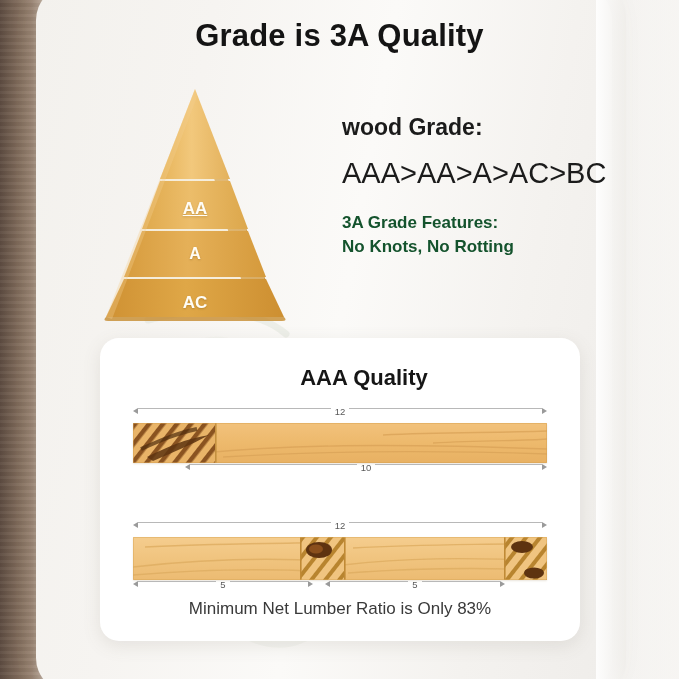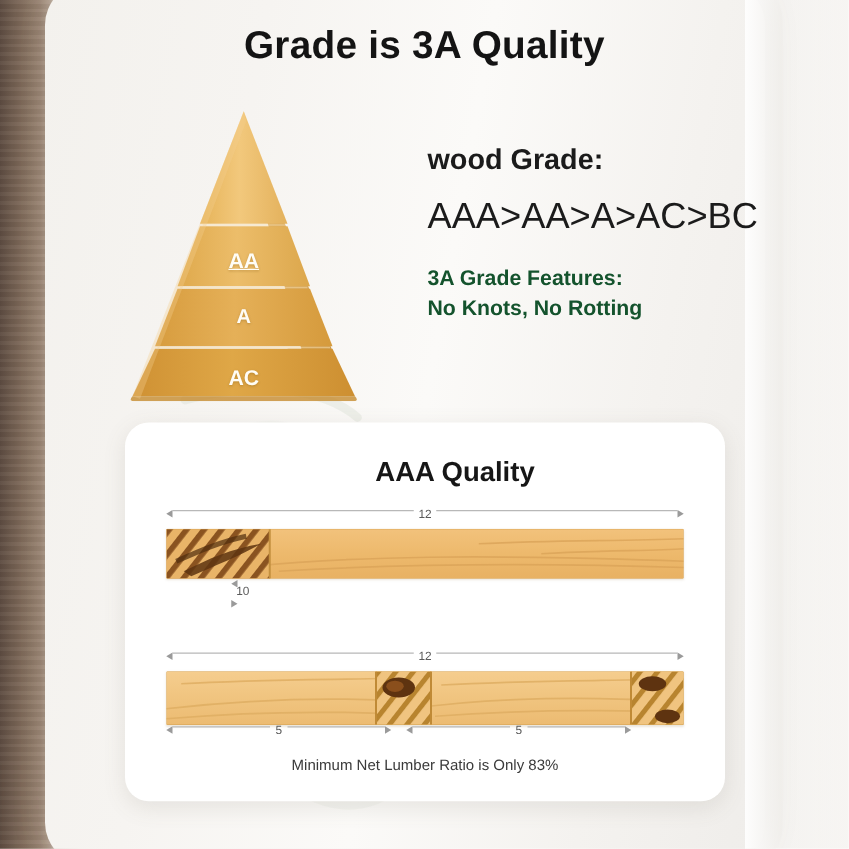--- a/index.html
+++ b/index.html
@@ -53,21 +53,21 @@
   .grade-chain{font-size:29px;color:#1b1b1b;line-height:1.24;margin-top:14px;}
   .feat{margin-top:20px;font-size:17px;color:#14532d;line-height:1.38;font-weight:bold;}
 
   
   .card{position:absolute;left:100px;top:338px;width:480px;height:303px;
     background:#ffffff;border-radius:19px;
     box-shadow:0 5px 18px rgba(110,98,86,.13);}
   .card-title{position:absolute;left:0;right:0;top:27px;text-align:center;
     font-size:22px;font-weight:bold;color:#161616;padding-left:48px;}
   .card-note{position:absolute;left:0;right:0;bottom:22px;text-align:center;
-    font-size:12px;color:#3a3a3a;}
+    font-size:17px;color:#3a3a3a;}
 
   
   .dim{position:absolute;height:14px;display:flex;align-items:flex-start;}
   .dim .bar{flex:1;height:1px;background:#b8b8b8;position:relative;}
   .dim .num{font-size:9.5px;color:#5a5a5a;padding:0 4px;line-height:1;
     transform:translateY(-1px);}
   .dim .arrowL,.dim .arrowR{width:0;height:0;border-top:3px solid transparent;
     border-bottom:3px solid transparent;}
   .dim .arrowL{border-right:5px solid #9a9a9a;}
   .dim .arrowR{border-left:5px solid #9a9a9a;}
@@ -208,21 +208,21 @@
 
           <rect x="0" y="0" width="83" height="40" fill="url(#hatch)"></rect>
           <path d="M14 34 C34 24 52 16 76 12 C58 22 38 30 20 38 Z" fill="#5d3410" opacity=".85"></path>
           <path d="M8 26 C26 18 44 10 64 6" stroke="#4e2c0d" stroke-width="4" fill="none" opacity=".7"></path>
           <rect x="82" y="0" width="1.6" height="40" fill="#c4903f"></rect>
         </g>
         <rect x="0" y="0" width="414" height="40" fill="none" stroke="#d7a153" stroke-width="1"></rect>
       </svg>
     </div>
 
-    <div class="dim" style="left:85px;top:126px;width:362px;flex-direction:column;">
+    <div class="dim" style="left:85px;top:126px;width:362px;">
       <div class="arrowL"></div>
         <div class="bar"></div>
       <div class="num">10</div>
       <div class="bar"></div>
         <div class="arrowR"></div>
     </div>
 
     <div class="dim" style="left:33px;top:184px;width:414px;">
       <div class="arrowL"></div>
         <div class="bar"></div>

